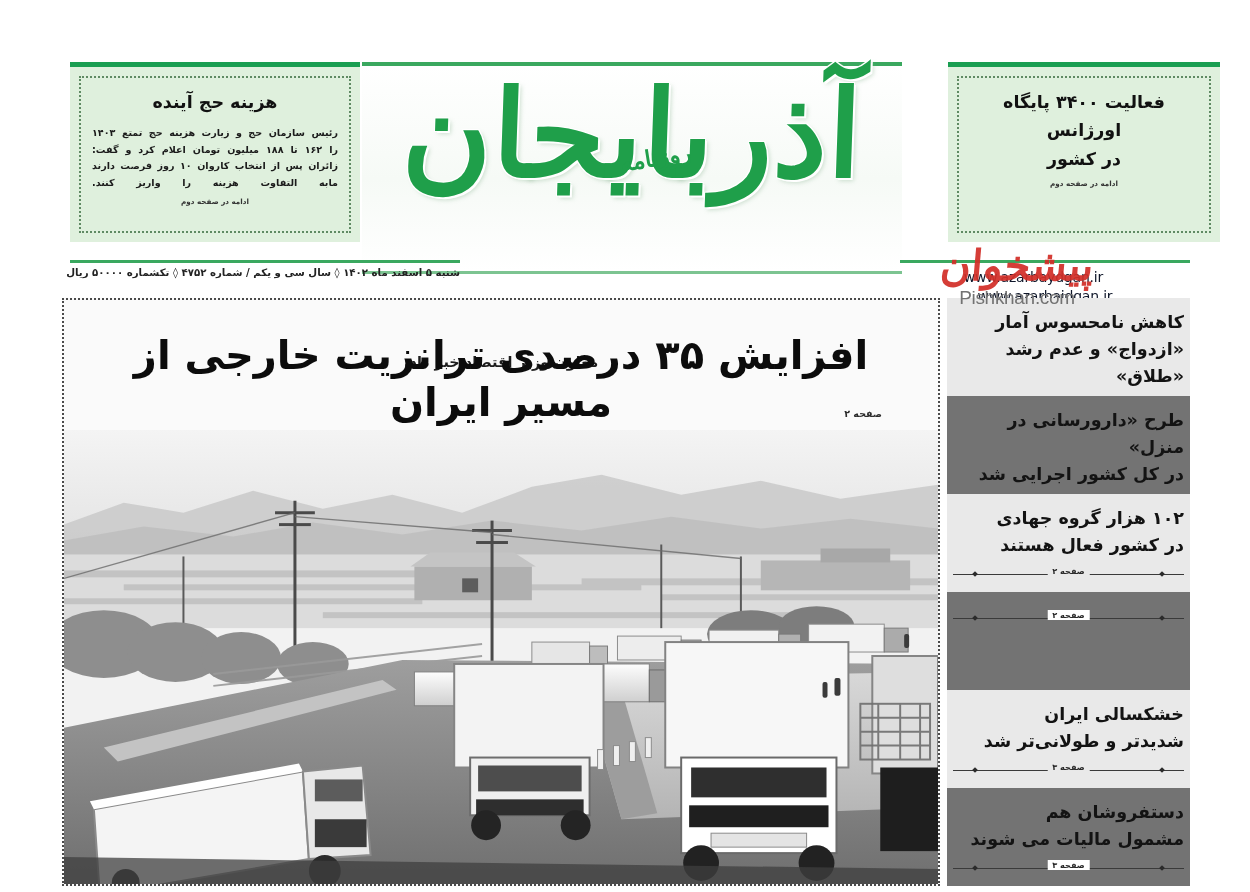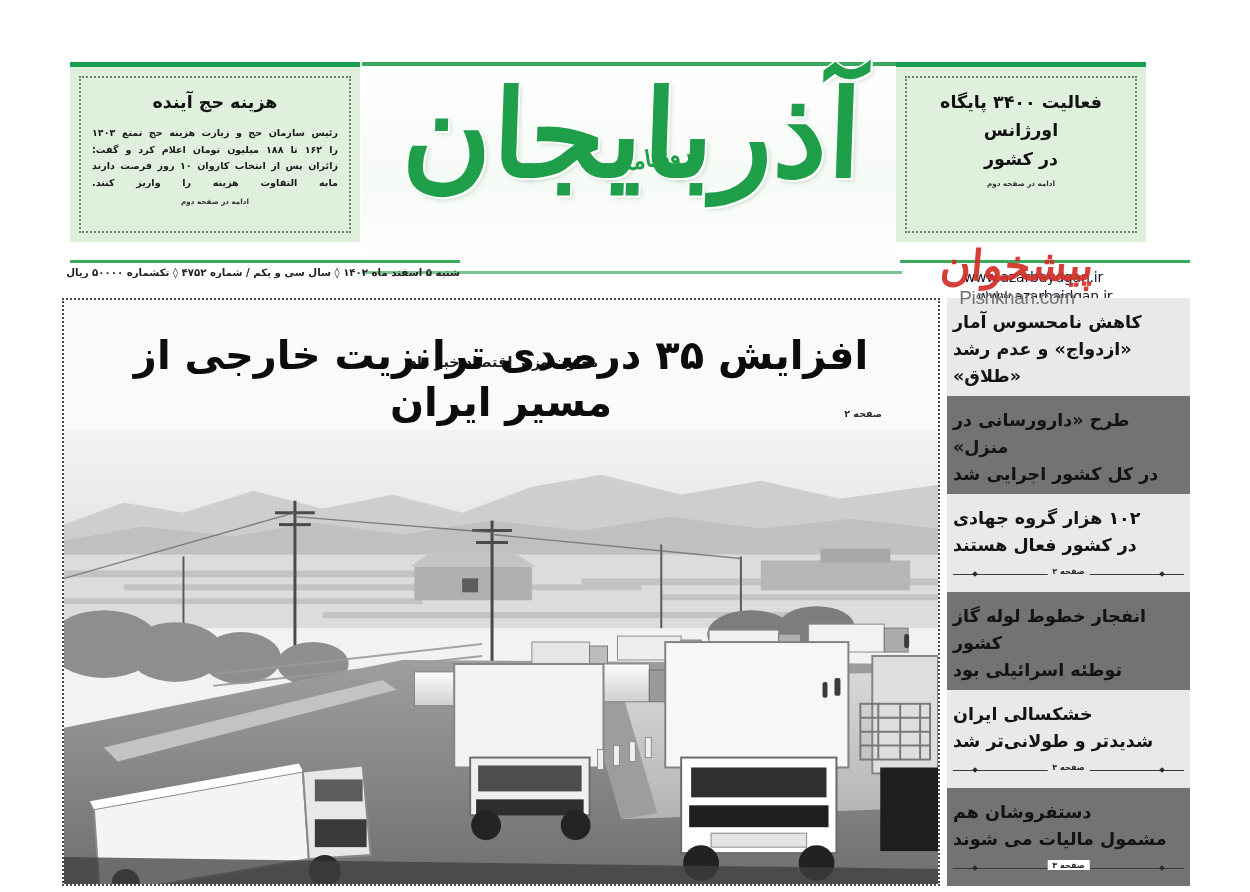--- a/index.html
+++ b/index.html
@@ -35,21 +35,21 @@
   .promo-box {
     position: absolute;
     top: 0;
     width: 290px;
     height: 180px;
     background: #dff0dd;
     border-top: 5px solid #1a9e52;
     box-sizing: border-box;
   }
   .promo-box.left  { left: 8px; }
-  .promo-box.right { left: 834px; width: 250px; }
+  .promo-box.right { left: 886px; width: 272px; }
 
   .promo-inner {
     position: absolute;
     left: 9px; right: 9px; top: 9px; bottom: 9px;
     border: 2px dotted #5f8a63;
     box-sizing: border-box;
     padding: 10px 11px 6px 11px;
     text-align: center;
   }
 
@@ -216,21 +216,21 @@
   .sidebar {
     position: absolute;
     right: 0;
     top: 0;
     width: 243px;
     height: 588px;
   }
   .side-item {
     box-sizing: border-box;
     padding: 11px 6px 0 6px;
-    text-align: left;
+    text-align: right;
     direction: rtl;
     position: relative;
   }
   .side-item.shaded { background: #e9e9e9; }
   .side-item.plain  { background: #737373; }
 
   .side-head {
     font-size: 17.5px;
     font-weight: bold;
     color: #131313;
@@ -597,24 +597,20 @@
         </div>
         <div class="pageref">
           <div class="rule"></div>
           <div class="dotL"></div>
           <div class="dotR"></div>
           <div class="lbl" style="background:#e9e9e9">صفحه ۲</div>
         </div>
       </div>
 
       <div class="side-item plain" style="height:98px">
-        <div class="side-head">
-          <div>انفجار خطوط لوله گاز کشور</div>
-          <div>توطئه اسرائیلی بود</div>
-        </div>
         <div class="pageref">
           <div class="rule"></div>
           <div class="dotL"></div>
           <div class="dotR"></div>
           <div class="lbl" style="background:#ffffff">صفحه ۲</div>
         </div>
       </div>
 
       <div class="side-item shaded" style="height:98px">
         <div class="side-head">

